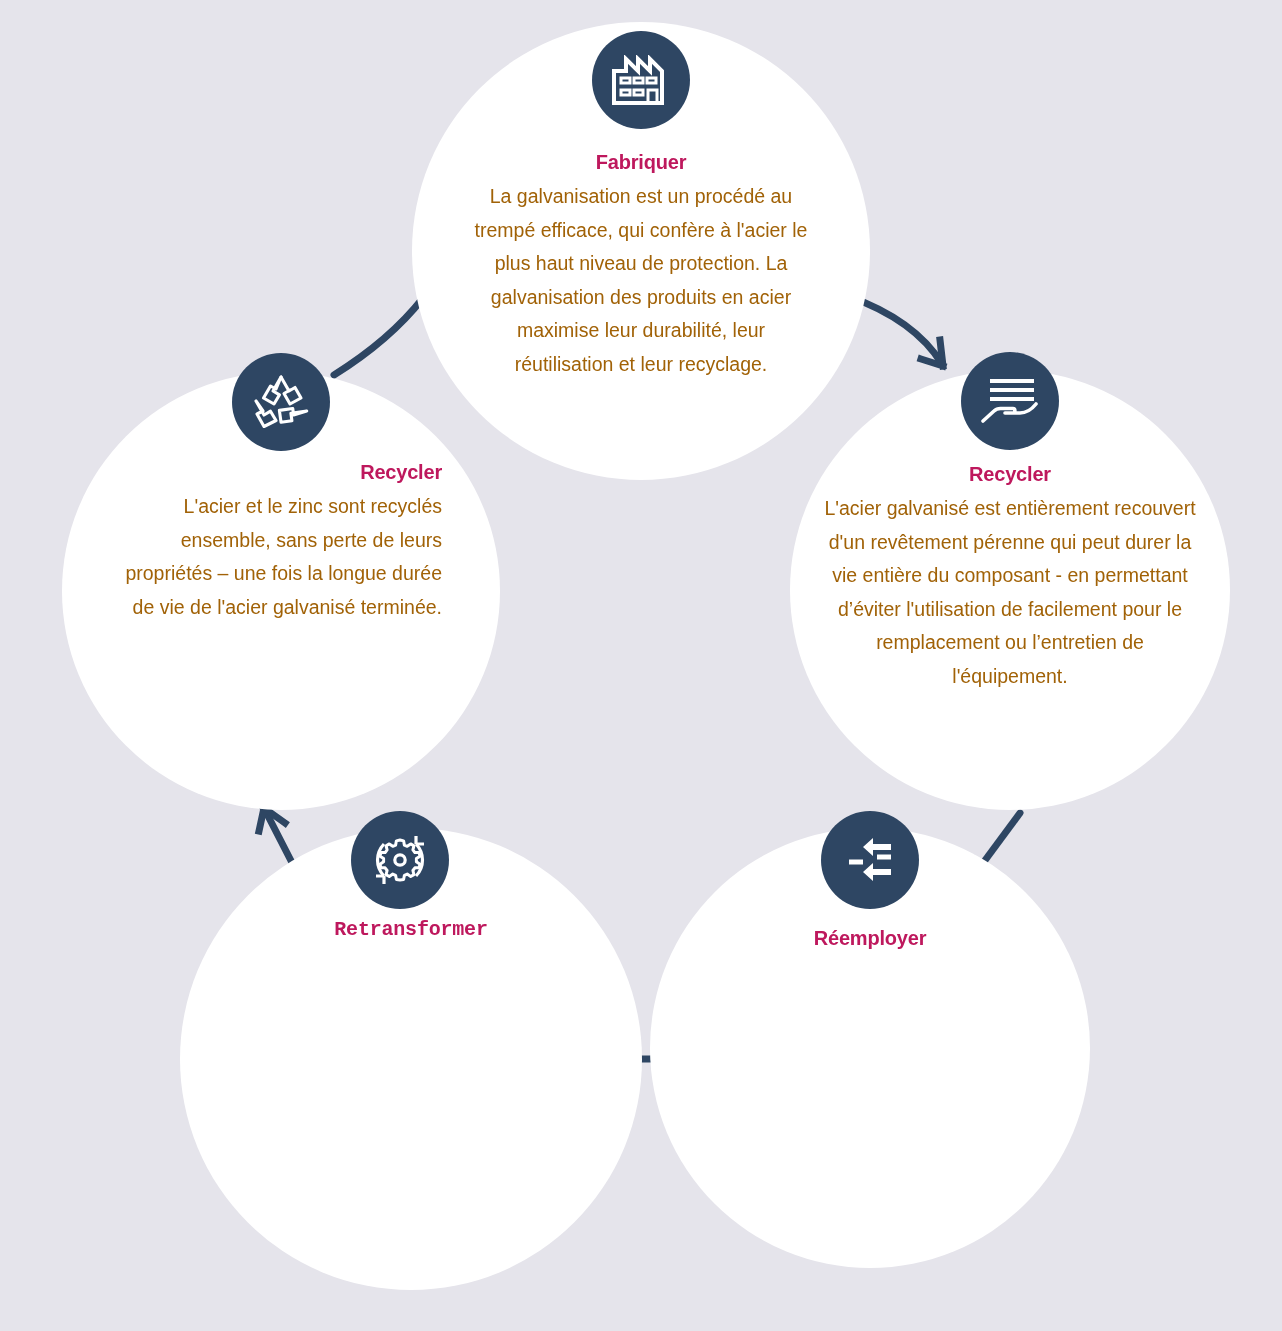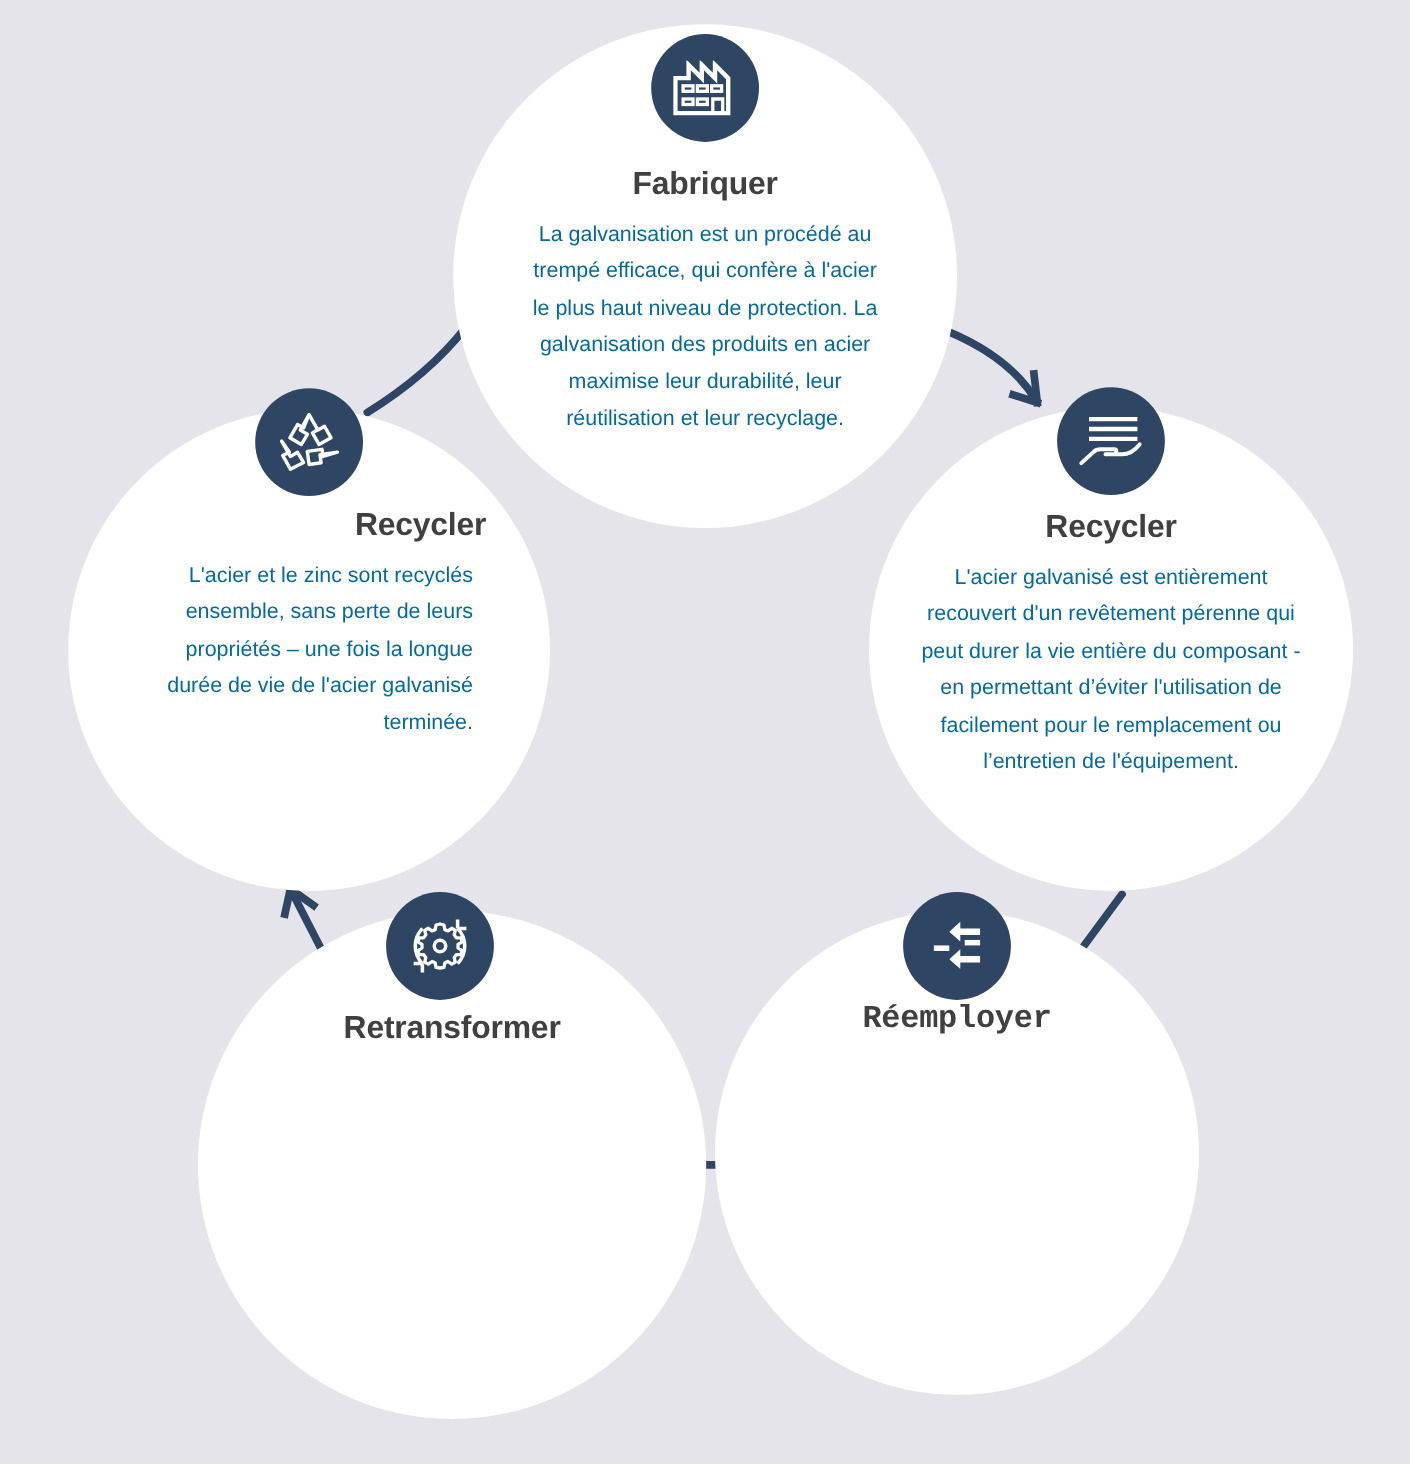--- a/index.html
+++ b/index.html
@@ -42,33 +42,33 @@
 
   .node-inner {
     position: absolute;
     left: 0;
     right: 0;
     text-align: center;
     box-sizing: border-box;
   }
 
   .node-title {
-    font-size: 29px;
+    font-size: 20px;
     font-weight: bold;
-    color: #404040;
+    color: #be185d;
     letter-spacing: -0.2px;
     margin: 0 0 6px 0;
     line-height: 1.2;
   }
 
   .node-body {
     font-size: 19.5px;
     line-height: 1.72;
-    color: #0369a1;
-    margin: 12px;
+    color: #a16207;
+    margin: 0;
     padding: 0;
   }
 
   
   .badge {
     position: absolute;
     width: 98px;
     height: 98px;
     border-radius: 50%;
     background: #2e4663;
@@ -82,24 +82,24 @@
   }
 
   
   #node-fabriquer   { left: 412px;  top: 22px;   width: 458px; height: 458px; }
   #node-fabriquer .node-inner { top: 128px; padding: 0 58px; }
 
   #node-utiliser    { left: 790px;  top: 370px;  width: 440px; height: 440px; }
   #node-utiliser .node-inner { top: 92px; padding: 0 34px; }
 
   #node-reemployer  { left: 650px;  top: 828px;  width: 440px; height: 440px; }
-  #node-reemployer .node-inner { top: 82px; padding: 0 38px; font-family: Liberation Mono, monospace; }
+  #node-reemployer .node-inner { top: 98px; padding: 0 38px; }
 
   #node-retransformer { left: 180px; top: 828px;  width: 462px; height: 462px; }
-  #node-retransformer .node-inner { top: 90px; padding: 0 28px; }
+  #node-retransformer .node-inner { top: 90px; padding: 0 28px; font-family: Liberation Mono, monospace; }
 
   #node-recycler    { left: 62px;   top: 372px;  width: 438px; height: 438px; }
   #node-recycler .node-inner { top: 88px; padding: 0 58px; text-align: right; }
 
   #badge-fabriquer      { left: 592px; top: 31px;  }
   #badge-utiliser       { left: 961px; top: 352px; }
   #badge-reemployer     { left: 821px; top: 811px; }
   #badge-retransformer  { left: 351px; top: 811px; }
   #badge-recycler       { left: 232px; top: 353px; }
 </style>

